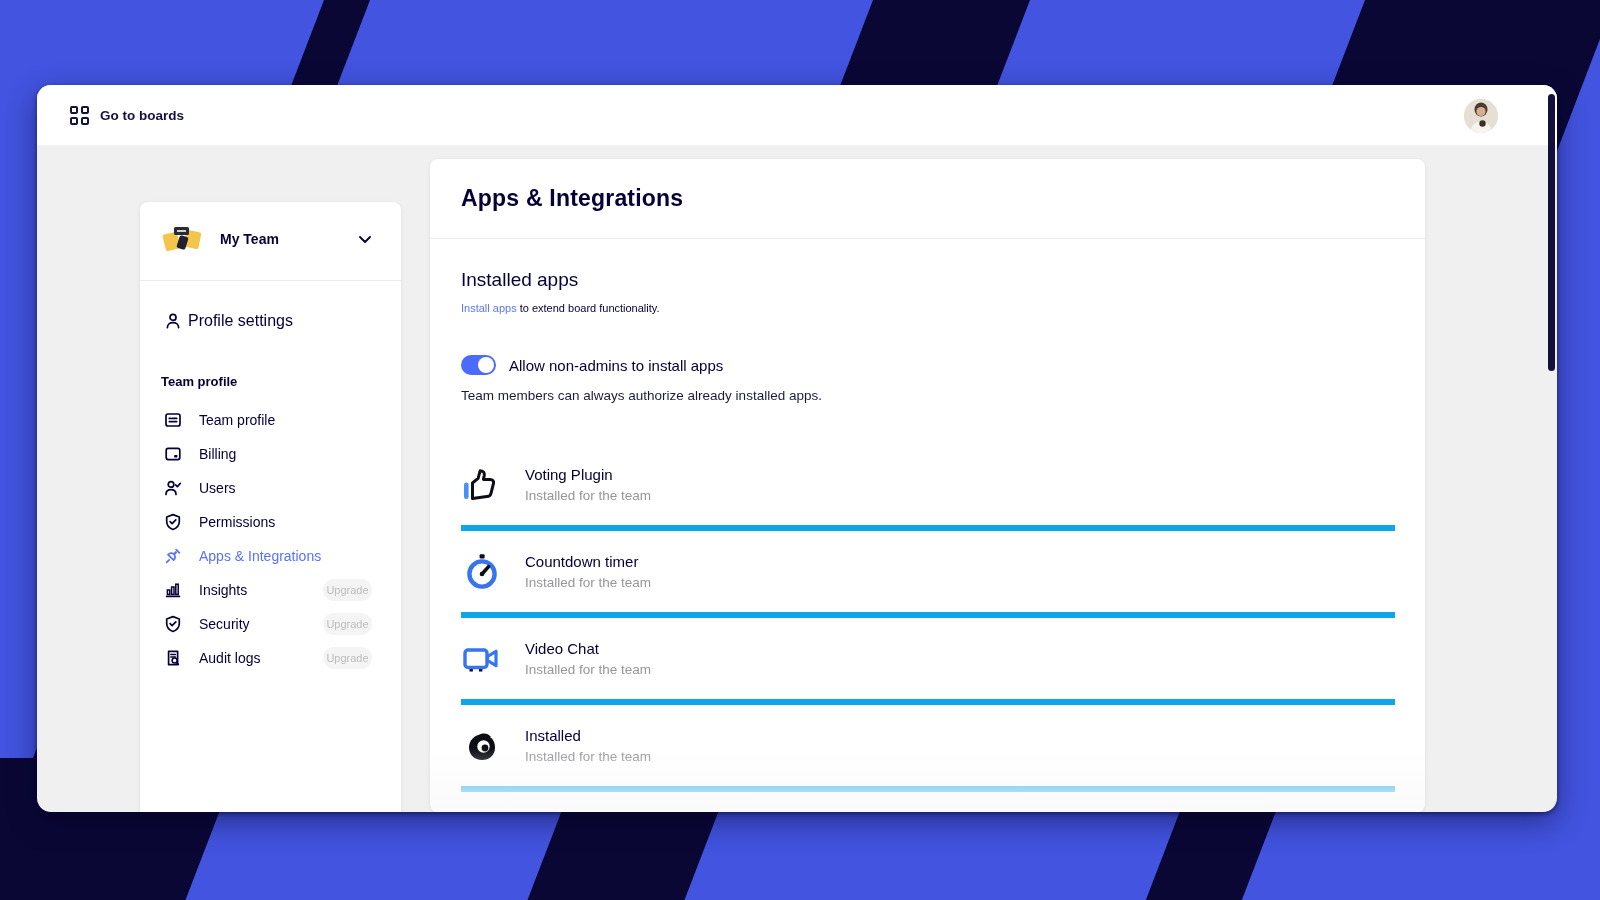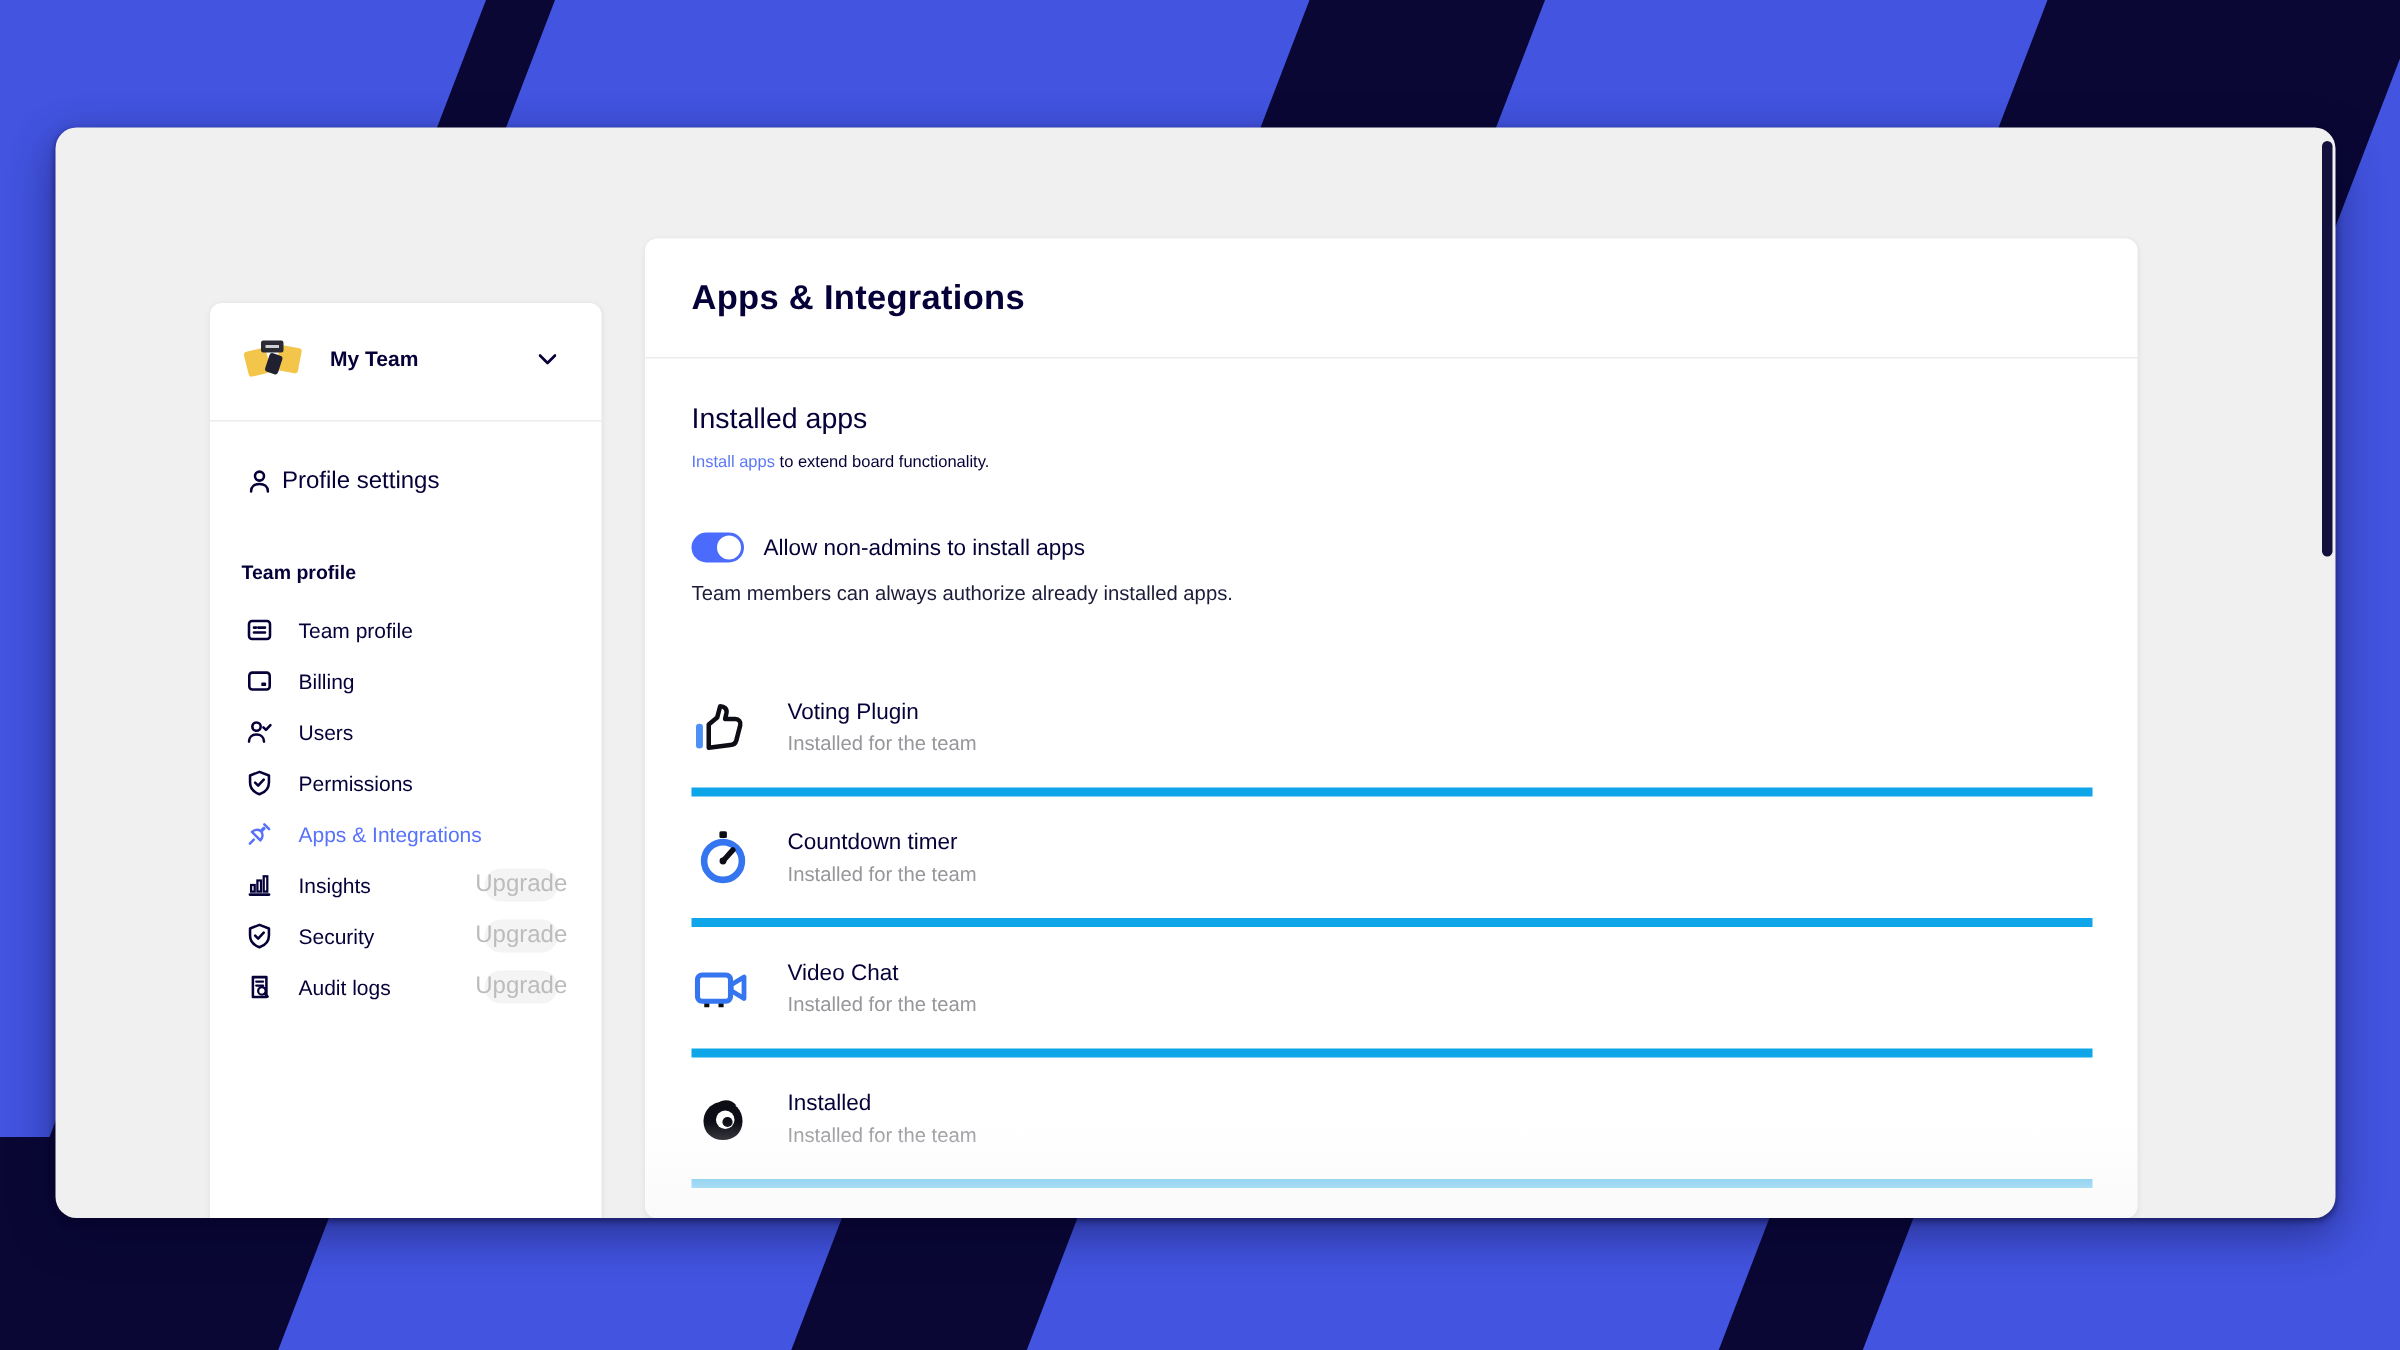--- a/index.html
+++ b/index.html
@@ -38,21 +38,21 @@
   .team-avatar { position:absolute; left:23px; top:22px; width:38px; height:32px; }
   .team-name { position:absolute; left:80px; top:29px; font-size:14px; font-weight:bold; }
   .chev { position:absolute; right:30px; top:34px; }
   .nav-row { position:absolute; left:0; width:100%; height:40px; display:flex; align-items:center; padding-left:24px; gap:6px; font-size:16px; cursor:pointer; }
   .row-profile { top:99px; }
   .section-label { position:absolute; left:21px; top:172px; font-size:13px; font-weight:bold; }
   .nav-list { position:absolute; left:0; top:201px; width:100%; }
   .nav-item { height:34px; display:flex; align-items:center; padding-left:24px; gap:17px; font-size:14px; cursor:pointer; position:relative; }
   .nav-item.active { color:#5872fa; }
   .badge { position:absolute; right:29px; width:49px; height:22px; border-radius:11px; background:#f4f4f5;
-           color:#bcbcbc; font-size:16px; display:flex; align-items:center; justify-content:center; }
+           color:#bcbcbc; font-size:11px; display:flex; align-items:center; justify-content:center; }
   .icn { width:18px; height:18px; flex:0 0 18px; }
 
   
   .main { left:393px; top:74px; width:995px; height:653px; overflow:hidden; }
   .main h1 { position:absolute; left:31px; top:26px; font-size:23px; font-weight:bold; letter-spacing:.2px; }
   .hdr-divider { position:absolute; left:0; top:79px; width:100%; height:1px; background:#ececec; }
   .sect-title { position:absolute; left:31px; top:110px; font-size:19px; font-weight:normal; }
   .intro { position:absolute; left:31px; top:143px; font-size:11px; }
   .link { color:#5b77f7; cursor:pointer; }
   .toggle-row { position:absolute; left:31px; top:196px; display:flex; align-items:center; gap:13px; }
@@ -81,20 +81,40 @@
 <body>
 
 <div class="stripe s1"></div>
 <div class="stripe s2"></div>
 <div class="stripe s3"></div>
 <div class="stripe s4"></div>
 <div class="stripe s5"></div>
 
 <div class="window">
 
+  <div class="topbar">
+    <div class="boards">
+      <div class="grid-icon">
+          <span></span>
+          <span></span>
+          <span></span>
+          <span></span>
+        </div>
+      <div class="boards-label">Go to boards</div>
+    </div>
+    <div class="user-avatar">
+      <svg width="34" height="34" viewBox="0 0 34 34">
+        <rect width="34" height="34" fill="#e7dfd3"></rect>
+        <ellipse cx="17" cy="10.5" rx="6.5" ry="7" fill="#4a3b32"></ellipse>
+        <circle cx="17" cy="12.5" r="4.6" fill="#d9ad92"></circle>
+        <path d="M6 34 c1-8 6-11.5 11-11.5 s10 3.5 11 11.5 Z" fill="#f6f4ef"></path>
+        <circle cx="18.5" cy="24.5" r="3.2" fill="#3c2f23"></circle>
+      </svg>
+    </div>
+  </div>
 
   <div class="card sidebar">
     <div class="team-header">
       <div class="team-avatar">
         <div class="note n1"></div>
           <div class="note n2"></div>
         <div class="kb">
             <i></i>
           </div>
           <div class="hand"></div>

